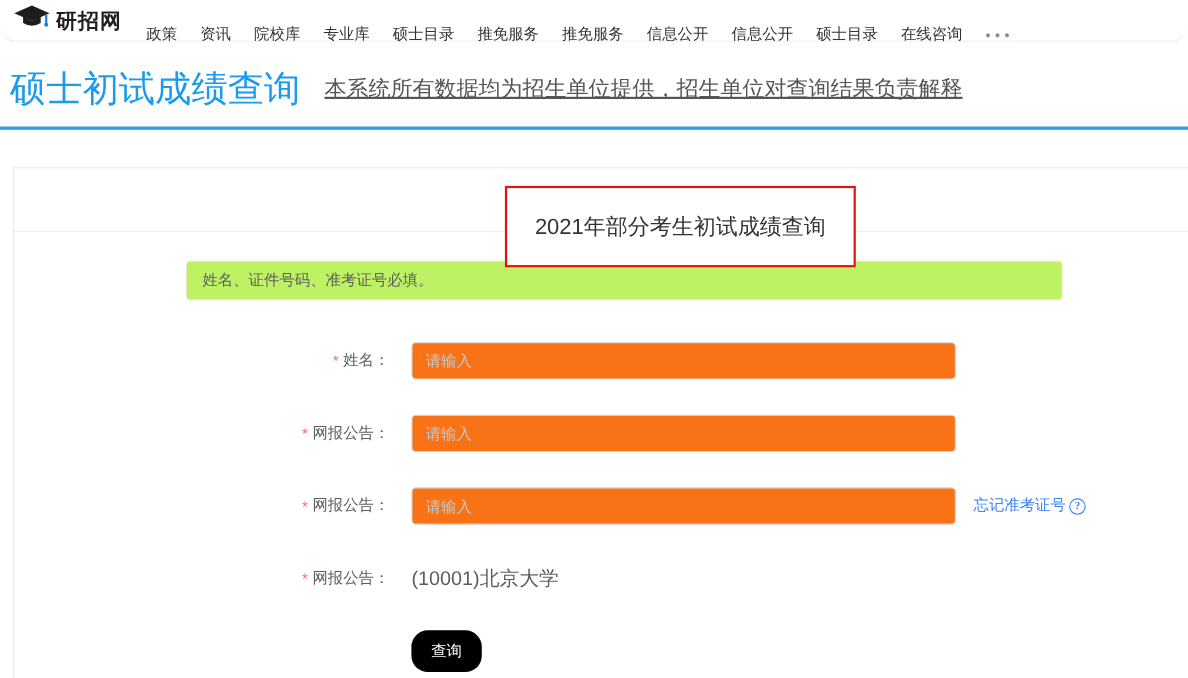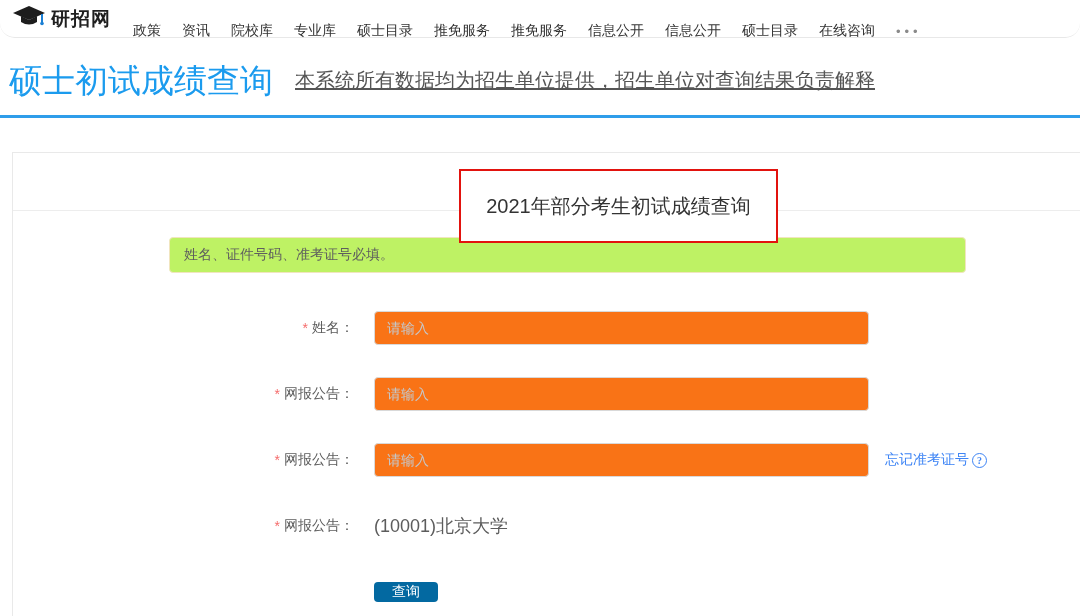--- a/index.html
+++ b/index.html
@@ -43,22 +43,22 @@
   .form-input { margin-left:20px; width:495px; height:34px;
     border:1px solid #d9d9d9; border-radius:4px; padding:0 12px;
     font-size:14px; color:#333; outline:none; background:#f97316; }
   .form-input::placeholder { color:#c4c8cc; }
   .forgot-link { margin-left:16px; font-size:14px; color:#3d84f5;
     display:inline-flex; align-items:center; cursor:pointer; text-decoration:none;font-family:Liberation Serif, serif; }
   .help-icon { width:15px; height:15px; border:1.5px solid #3d84f5; border-radius:50%;
     display:inline-flex; align-items:center; justify-content:center;
     font-size:10px; font-weight:bold; margin-left:3px; color:#3d84f5; }
   .unit-value { margin-left:20px; font-size:18px; color:#5c5c5c; }
-  .query-btn { margin-left:361px; width:64px; height:20px; background:#0369a1;
-    color:#fff; border:none; border-radius:4px; font-size:14px; cursor:pointer; }
+  .query-btn { margin-left:361px; width:64px; height:38px; background:#000000;
+    color:#fff; border:none; border-radius:15px; font-size:14px; cursor:pointer; }
 </style>
 </head>
 <body>
 
 <div class="topnav">
   <div class="logo">
     <span>
       <svg width="34" height="24" viewBox="0 0 34 24">
         <polygon points="17,1 33,8 17,15 1,8" fill="#1d1d1d"></polygon>
         <path d="M9,11 L9,17 Q17,22 25,17 L25,11 L17,15 Z" fill="#1d1d1d"></path>

